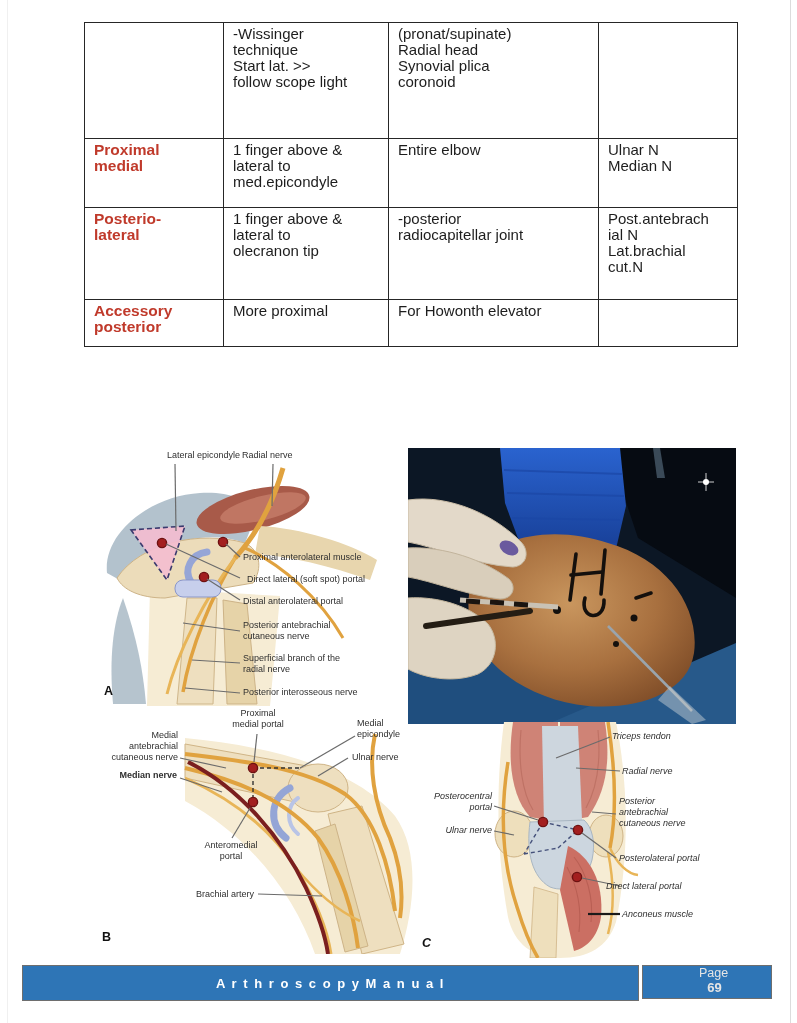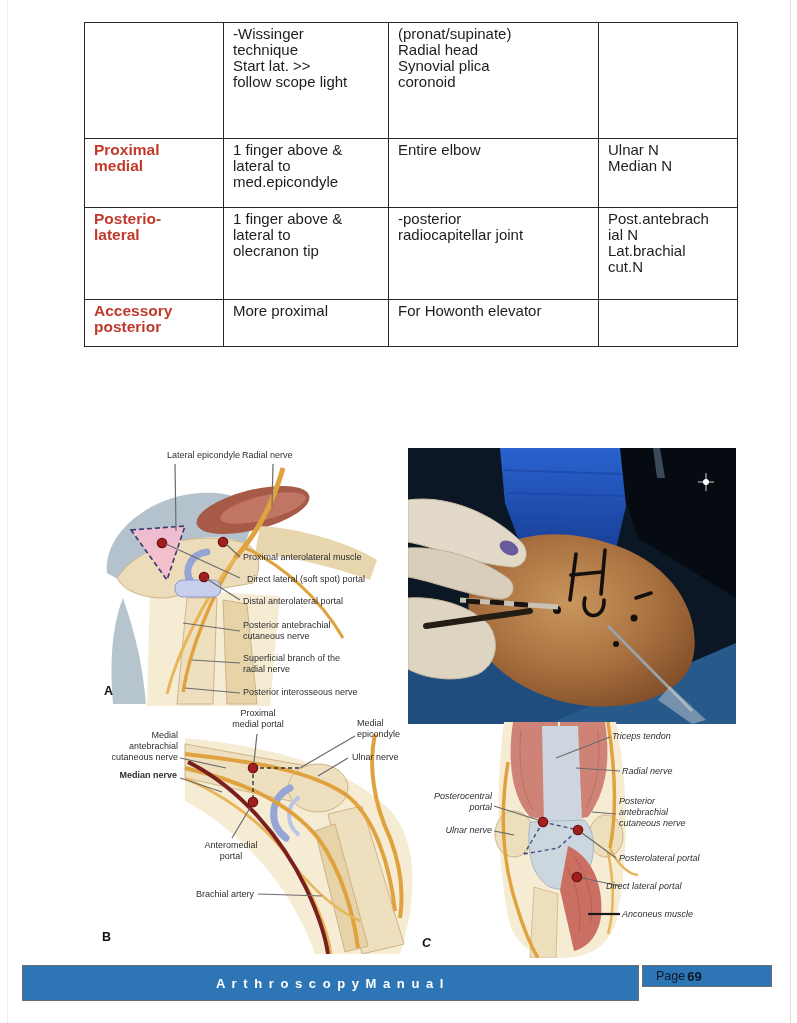--- a/index.html
+++ b/index.html
@@ -40,24 +40,24 @@
   
   .footer-bar{
     position:absolute;left:22px;top:965px;width:615px;height:34px;
     background:#2e75b6;border:1.5px solid #6e6e6e;
     display:flex;align-items:center;justify-content:center;
   }
   .footer-title{
     color:#ffffff;font-weight:bold;font-size:13px;letter-spacing:1.5px;
   }
   .footer-page{
-    position:absolute;left:642px;top:965px;width:130px;height:22px;
+    position:absolute;left:642px;top:965px;width:130px;height:34px;
     background:#2e75b6;border:1.5px solid #6e6e6e;
     display:flex;align-items:center;padding-left:13px;box-sizing:border-box;
-    color:#0f172a;font-size:12.5px;
+    color:#e5e5e5;font-size:12.5px;flex-direction:column;
   }
   .footer-page .num{font-weight:bold;margin-left:2px;font-size:13px;}
 </style>
 </head>
 <body>
 
 <div class="page">
   <div class="edge-left"></div>
   <div class="edge-right"></div>
 

